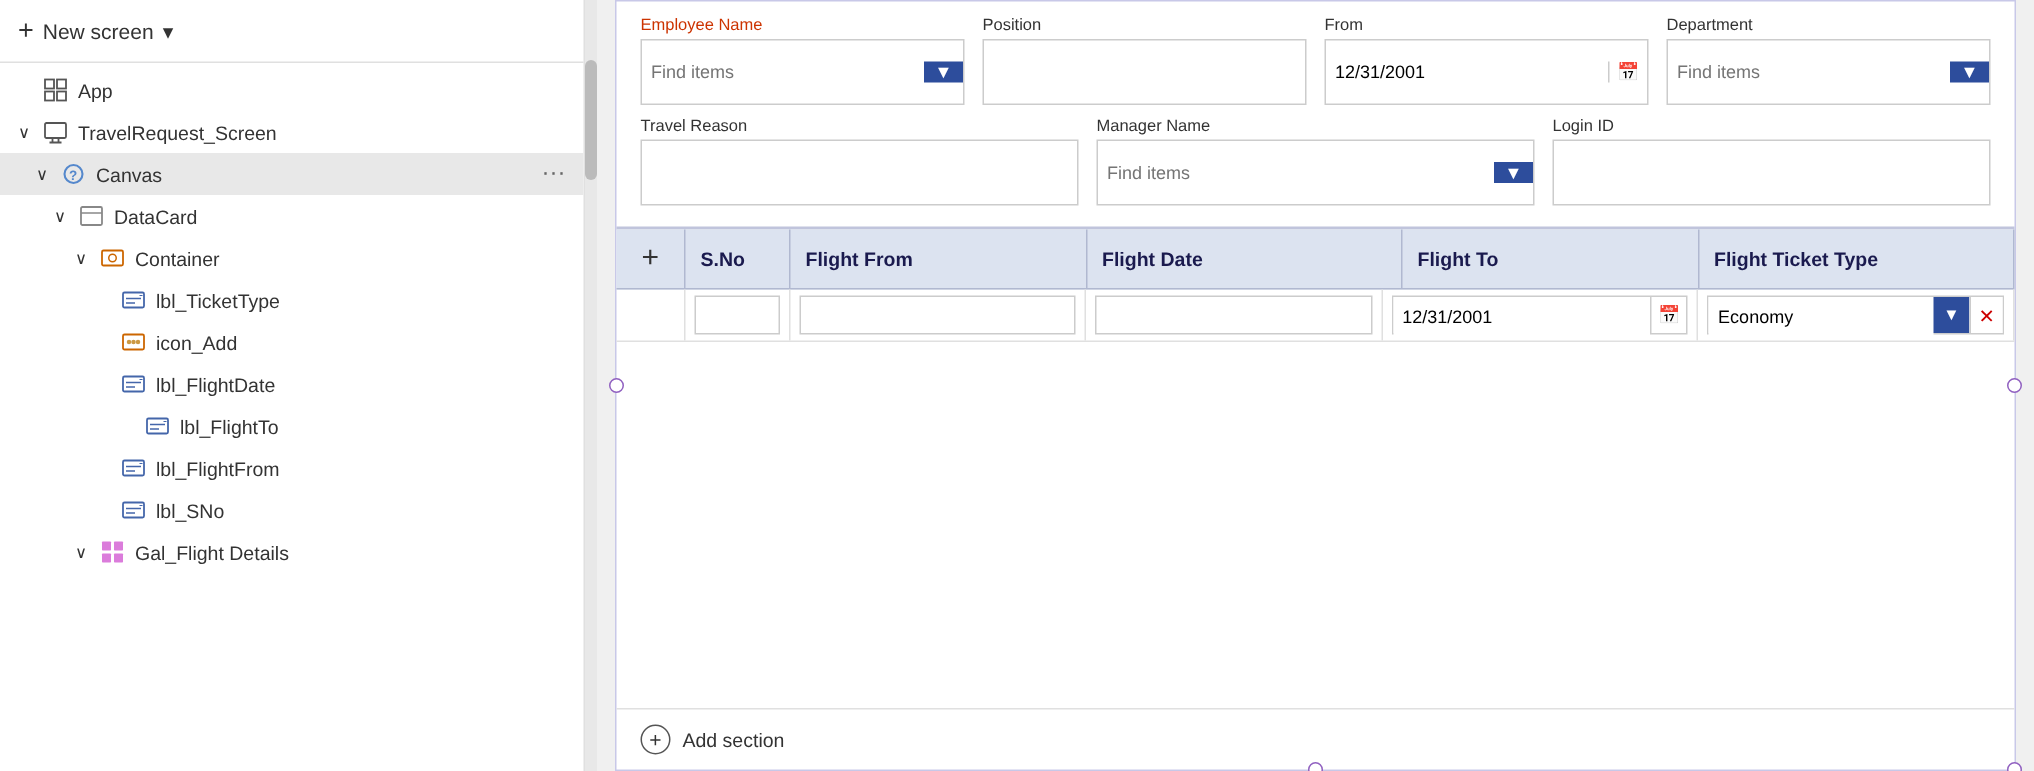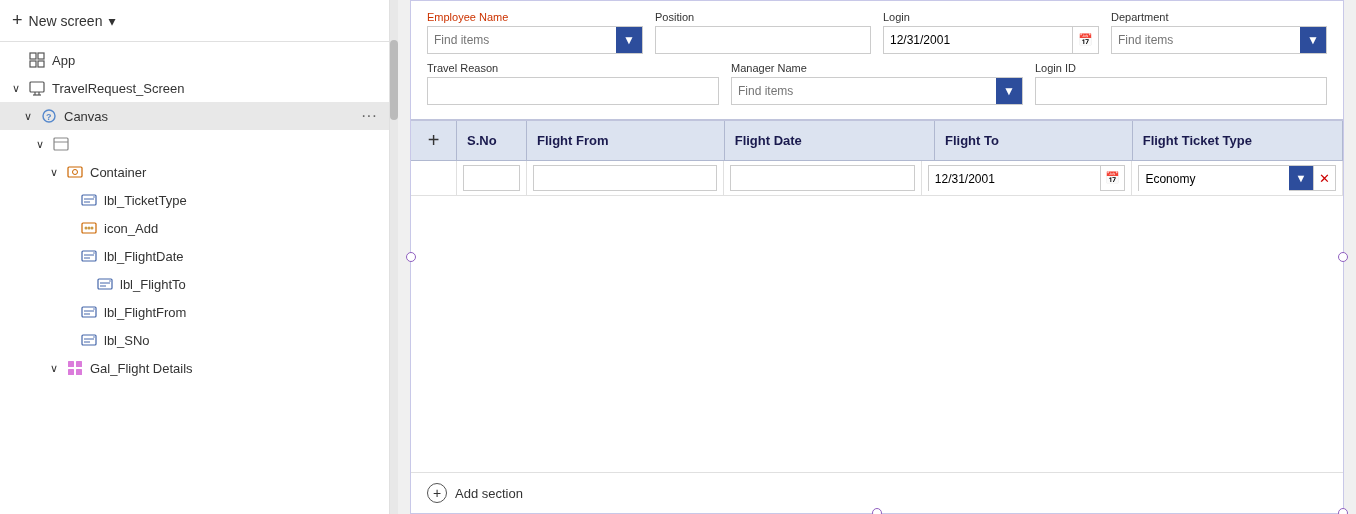--- a/index.html
+++ b/index.html
@@ -117,22 +117,23 @@
       flex-direction: column;
       gap: 3px;
     }
     .form-label {
       font-size: 11px;
       color: #cc3300;
     }
     .form-label.normal { color: #333; }
     .form-input-wrapper {
       display: flex;
-      height: 28px;
+      height: 44px;
       border: 1px solid #ccc;
+      align-items: center;
     }
     .form-input-wrapper input {
       flex: 1;
       border: none;
       outline: none;
       padding: 0 6px;
       font-size: 12px;
     }
     .form-input-wrapper .dropdown-btn {
       width: 26px;
@@ -373,20 +374,21 @@
     </div>
 
     <div class="tree-item" style="padding-left: 36px;">
       <span class="chevron" style="color:#333;">∨</span>
       <span class="icon-box">
         <svg width="16" height="16" viewBox="0 0 16 16">
             <rect x="1" y="2" width="14" height="12" fill="none" stroke="#888" stroke-width="1.2" rx="1"></rect>
             <line x1="1" y1="6" x2="15" y2="6" stroke="#888" stroke-width="1"></line>
           </svg>
       </span>
+      <span class="label">DataCard</span>
     </div>
 
     <div class="tree-item" style="padding-left: 50px;">
       <span class="chevron" style="color:#333;">∨</span>
       <span class="icon-box">
         <svg width="16" height="16" viewBox="0 0 16 16">
             <rect x="1" y="3" width="14" height="10" fill="none" stroke="#cc6600" stroke-width="1.2" rx="1"></rect>
             <circle cx="8" cy="8" r="2.5" fill="none" stroke="#cc6600" stroke-width="1"></circle>
           </svg>
       </span>
@@ -510,21 +512,21 @@
         </div>
 
         <div class="form-group">
           <span class="form-label normal">Position</span>
           <div class="form-input-wrapper">
             <input type="text" style="">
           </div>
         </div>
 
         <div class="form-group">
-          <span class="form-label normal">Login</span>
+          <span class="form-label normal">From</span>
           <div class="form-input-wrapper">
             <input type="text" value="12/31/2001" style="">
             <button class="cal-btn">📅</button>
           </div>
         </div>
 
         <div class="form-group">
           <span class="form-label normal">Department</span>
           <div class="form-input-wrapper">
             <input type="text" style="color: rgb(85, 85, 85);" placeholder="Find items">

